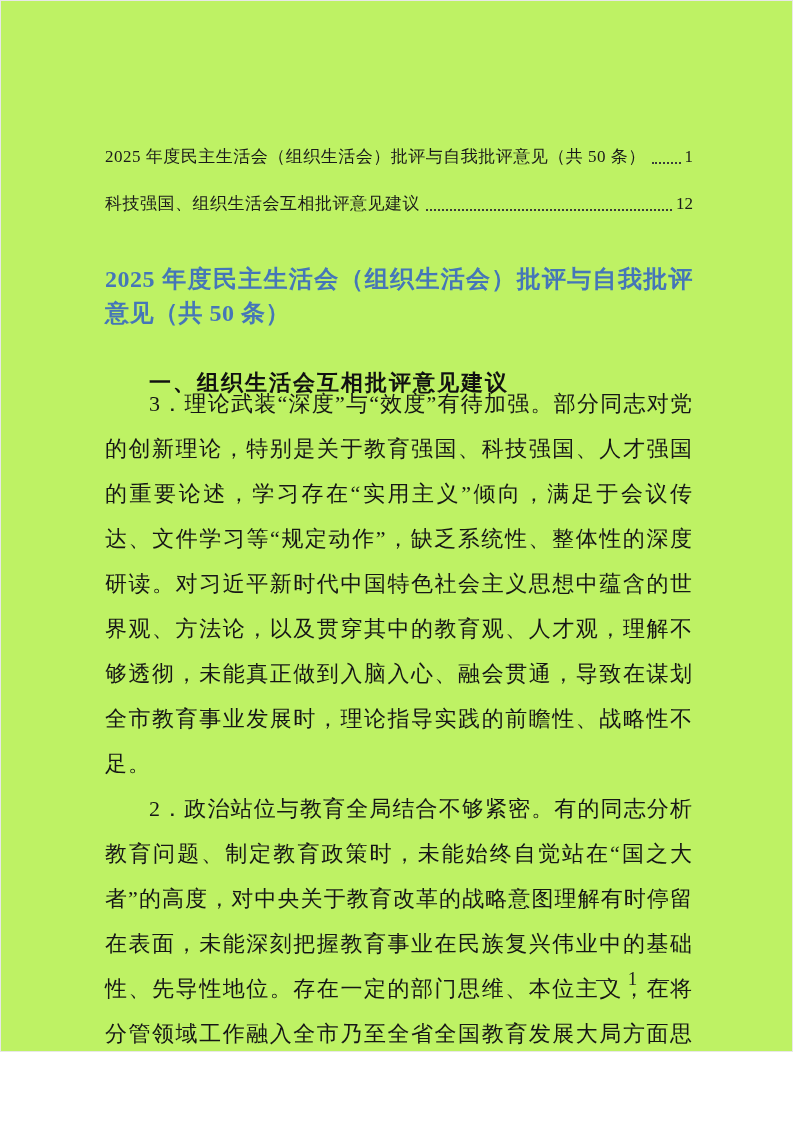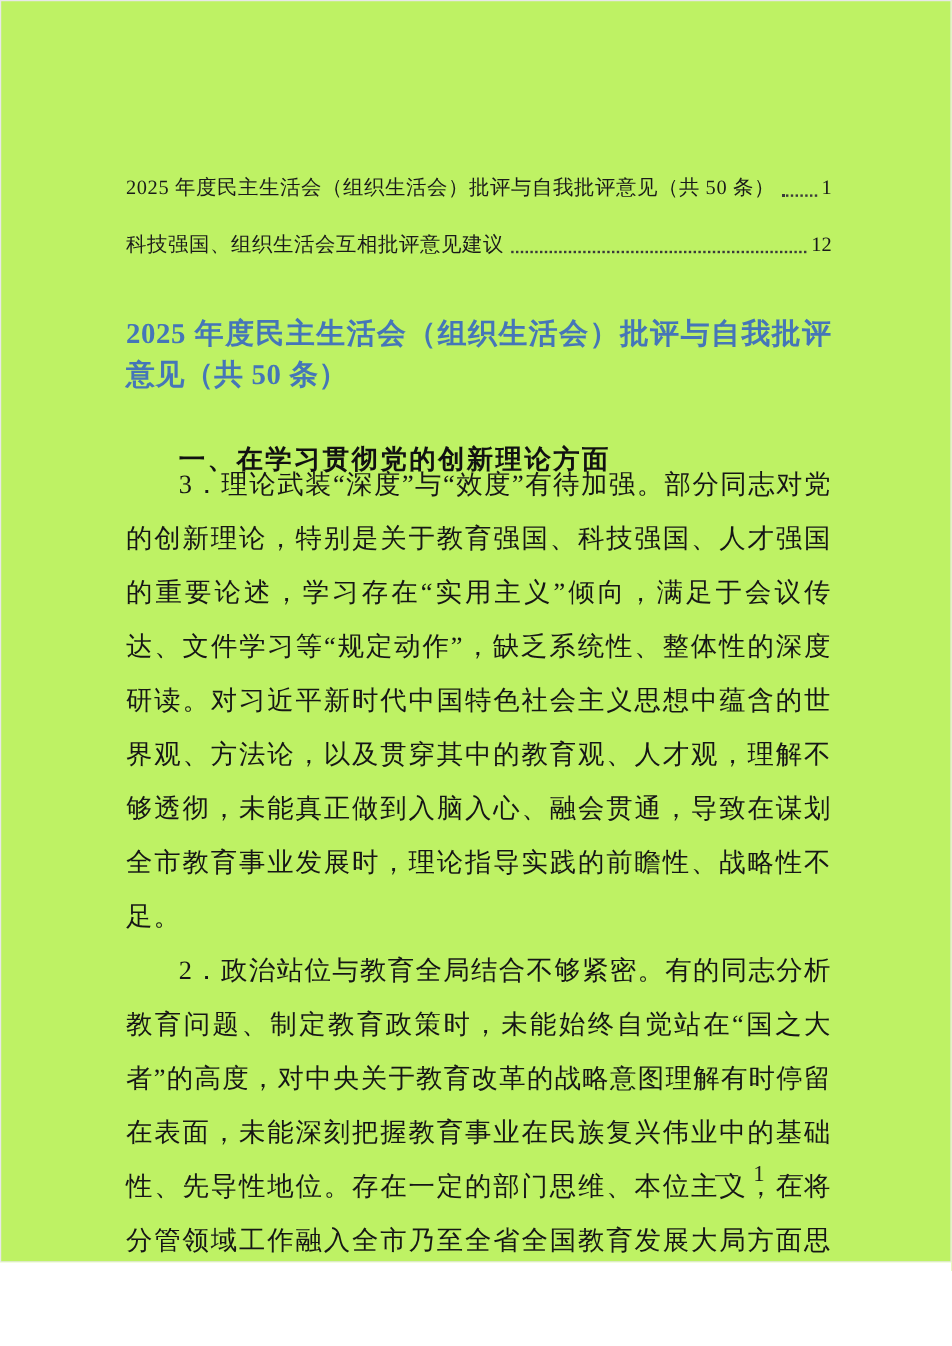--- a/index.html
+++ b/index.html
@@ -119,21 +119,21 @@
     </div>
     <div class="toc-entry">
       <span class="toc-text">科技强国、组织生活会互相批评意见建议</span>
       <span class="toc-leader"></span>
       <span class="toc-page">12</span>
     </div>
   </nav>
 
   <h1 class="doc-title">2025 年度民主生活会（组织生活会）批评与自我批评意见（共 50 条）</h1>
 
-  <h2 class="section-heading"><span class="heading-indent"></span><span>一、在学习贯彻党的创新理论方面</span></h2>
+  <h2 class="section-heading"><span class="heading-indent"></span><span>一、组织生活会互相批评意见建议</span></h2>
 
   <div class="doc-body">
     <p>3．理论武装“深度”与“效度”有待加强。部分同志对党的创新理论，特别是关于教育强国、科技强国、人才强国的重要论述，学习存在“实用主义”倾向，满足于会议传达、文件学习等“规定动作”，缺乏系统性、整体性的深度研读。对习近平新时代中国特色社会主义思想中蕴含的世界观、方法论，以及贯穿其中的教育观、人才观，理解不够透彻，未能真正做到入脑入心、融会贯通，导致在谋划全市教育事业发展时，理论指导实践的前瞻性、战略性不足。</p>
     <p>2．政治站位与教育全局结合不够紧密。有的同志分析教育问题、制定教育政策时，未能始终自觉站在“国之大者”的高度，对中央关于教育改革的战略意图理解有时停留在表面，未能深刻把握教育事业在民族复兴伟业中的基础性、先导性地位。存在一定的部门思维、本位主义，在将分管领域工作融入全市乃至全省全国教育发展大局方面思考不深、主动对接不够，服务教育强国建设的使命感和紧迫感有待提升。</p>
 
   </div>
 
   <div class="page-number">— 1 —</div>
 
 </div>

